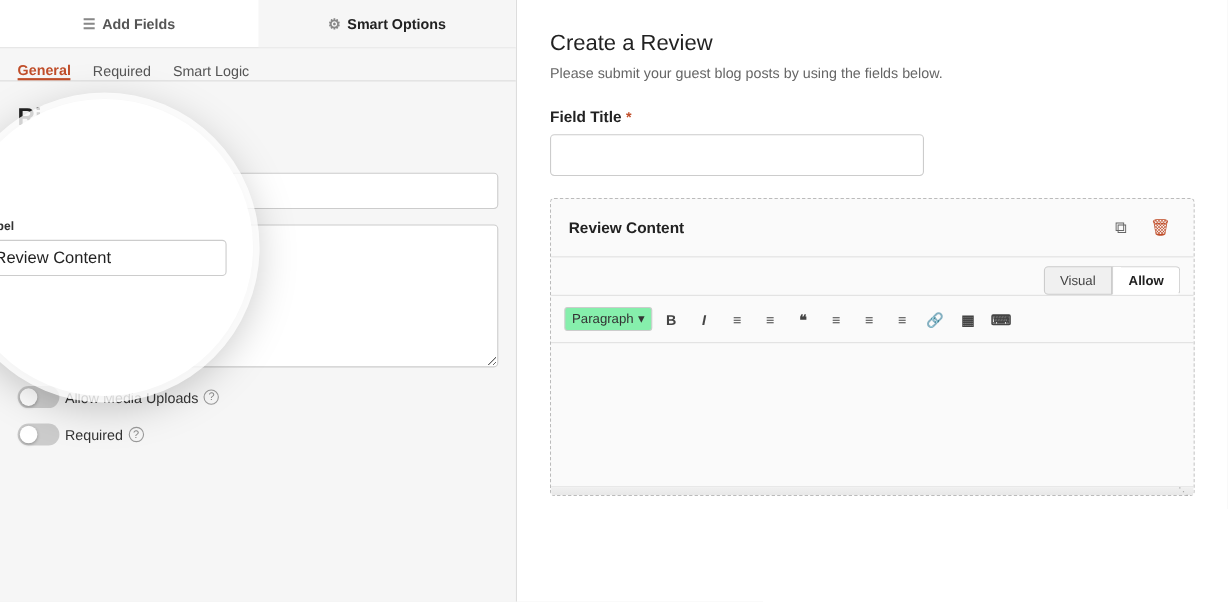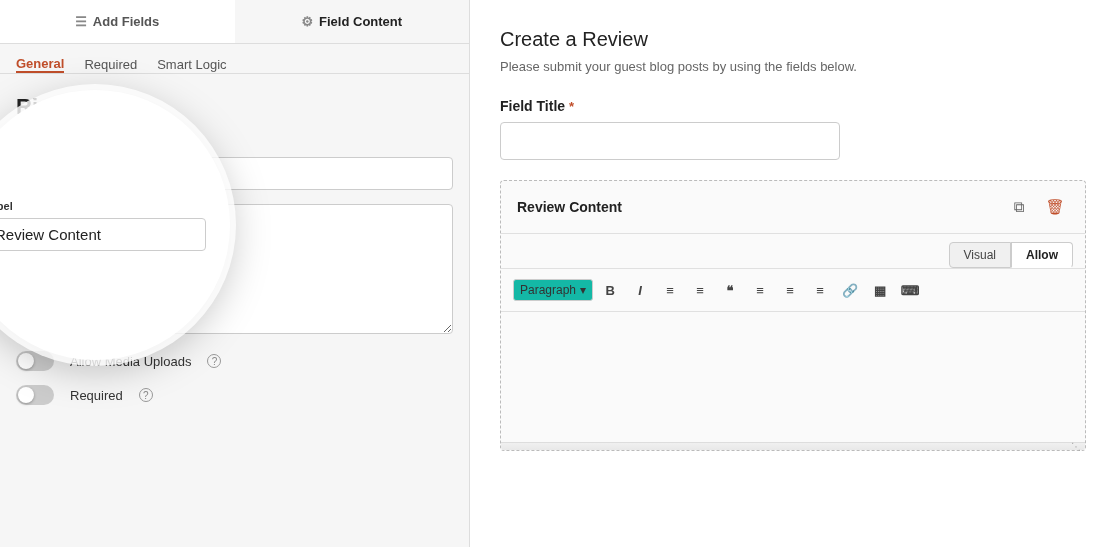--- a/index.html
+++ b/index.html
@@ -137,21 +137,21 @@
       font-size: 13px;
       background: #fff;
       color: #222;
       resize: vertical;
       height: 130px;
     }
 
     .toggle-row {
       display: flex;
       align-items: center;
-      gap: 16px;
+      gap: 5px;
       margin-bottom: 14px;
       text-align: center;
     }
 
     .toggle {
       width: 38px;
       height: 20px;
       background: #ccc;
       border-radius: 10px;
       position: relative;
@@ -345,21 +345,21 @@
       border-top: 1px solid #e0e0e0;
       border-bottom: 1px solid #e0e0e0;
       flex-wrap: wrap;
     }
 
     .toolbar-select {
       padding: 3px 6px;
       border: 1px solid #ccc;
       border-radius: 3px;
       font-size: 12px;
-      background: #14b8a6;
+      background: #86efac;
       color: #333;
       cursor: pointer;
       display: flex;
       align-items: center;
       gap: 4px;
     }
 
     .toolbar-btn {
       width: 26px;
       height: 26px;
@@ -405,21 +405,21 @@
 
 <div class="left-panel">
 
   <div class="tabs-header">
     <button class="tab-btn">
       <span class="tab-icon">☰</span>
       <span>Add Fields</span>
     </button>
     <button class="tab-btn active">
       <span class="tab-icon">⚙</span>
-      <span>Field Content</span>
+      <span>Smart Options</span>
     </button>
   </div>
 
   <div class="sub-tabs">
     <button class="sub-tab active">General</button>
     <button class="sub-tab">Required</button>
     <button class="sub-tab">Smart Logic</button>
   </div>
 
   <div class="field-options-content">

